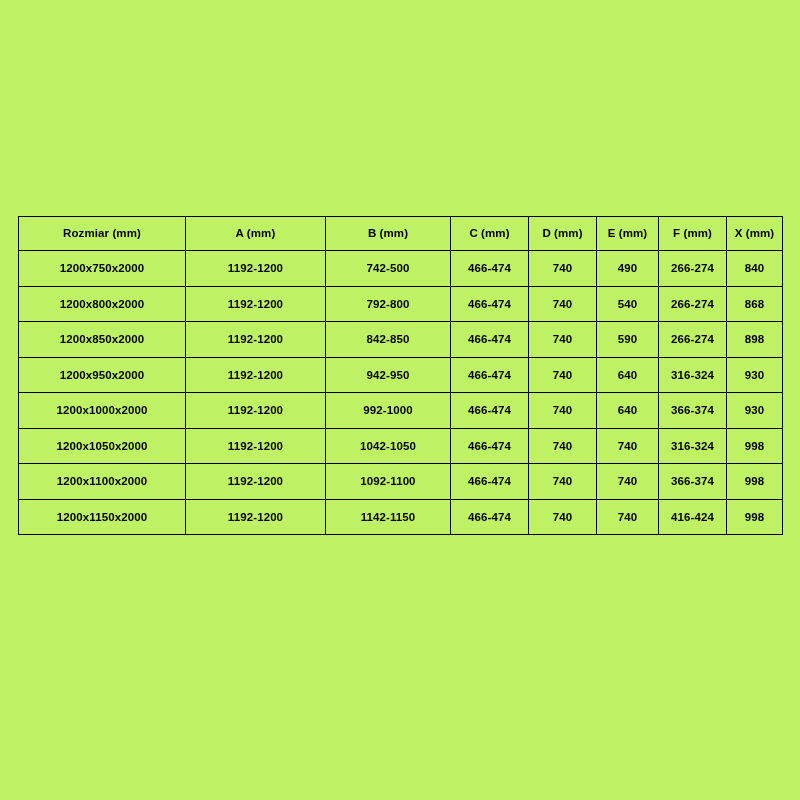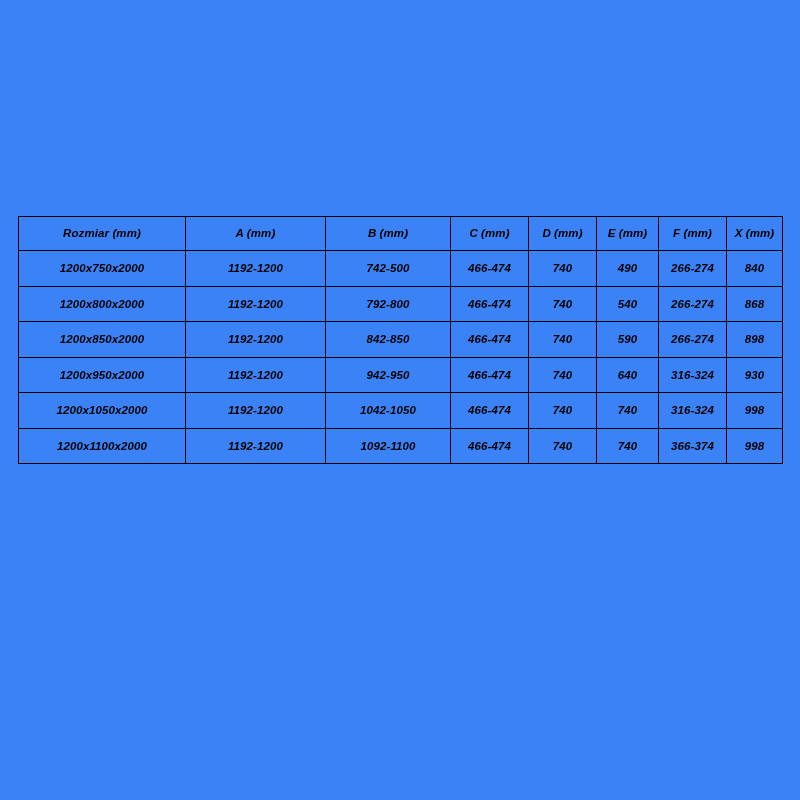--- a/index.html
+++ b/index.html
@@ -13,22 +13,21 @@
     font-family: "Liberation Sans", sans-serif;
     color: #000000;
     position: relative;
   }
   .sheet {
     position: absolute;
     left: 0;
     top: 0;
     width: 800px;
     height: 800px;
-    background: #3b82f6;
-    font-style: italic;
+    background: #bef264;
   }
   .table-wrap {
     position: absolute;
     left: 18px;
     top: 216px;
     width: 764px;
   }
   table.spec {
     border-collapse: collapse;
     width: 764px;
@@ -125,35 +124,55 @@
           <td>1200x950x2000</td>
           <td>1192-1200</td>
           <td>942-950</td>
           <td>466-474</td>
           <td>740</td>
           <td>640</td>
           <td>316-324</td>
           <td>930</td>
         </tr>
         <tr>
+          <td>1200x1000x2000</td>
+          <td>1192-1200</td>
+          <td>992-1000</td>
+          <td>466-474</td>
+          <td>740</td>
+          <td>640</td>
+          <td>366-374</td>
+          <td>930</td>
+        </tr>
+        <tr>
           <td>1200x1050x2000</td>
           <td>1192-1200</td>
           <td>1042-1050</td>
           <td>466-474</td>
           <td>740</td>
           <td>740</td>
           <td>316-324</td>
           <td>998</td>
         </tr>
         <tr>
           <td>1200x1100x2000</td>
           <td>1192-1200</td>
           <td>1092-1100</td>
           <td>466-474</td>
           <td>740</td>
           <td>740</td>
           <td>366-374</td>
           <td>998</td>
         </tr>
+        <tr>
+          <td>1200x1150x2000</td>
+          <td>1192-1200</td>
+          <td>1142-1150</td>
+          <td>466-474</td>
+          <td>740</td>
+          <td>740</td>
+          <td>416-424</td>
+          <td>998</td>
+        </tr>
       </tbody>
     </table>
   </div>
 </div>
 
 </body></html>

